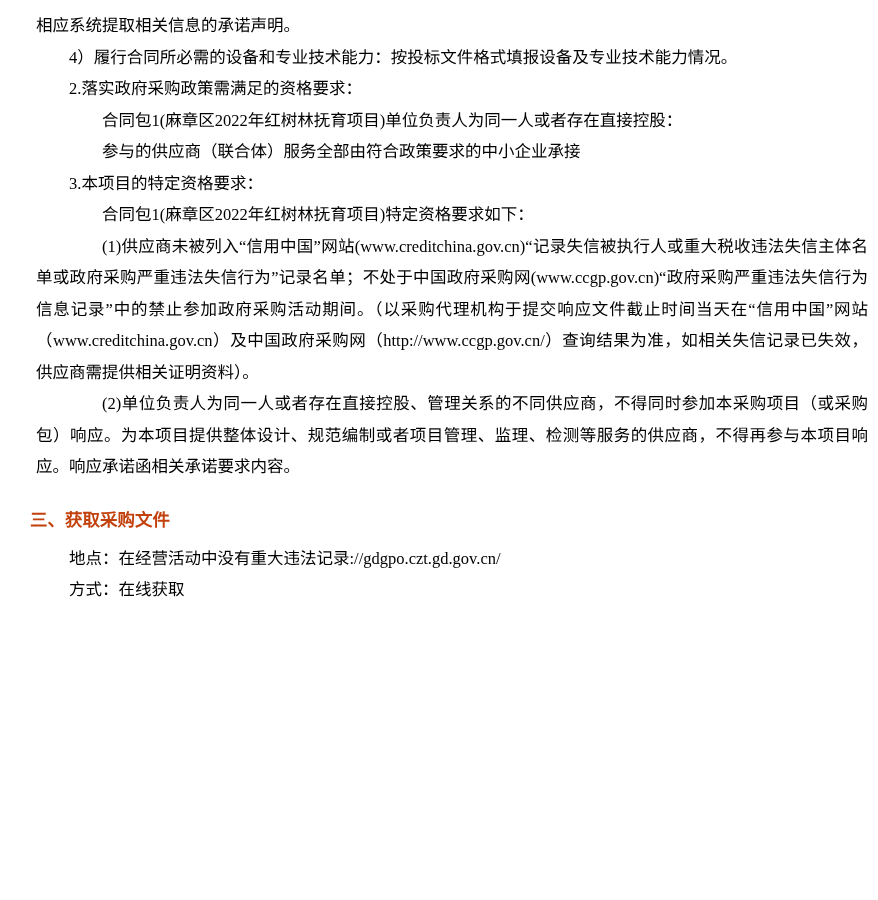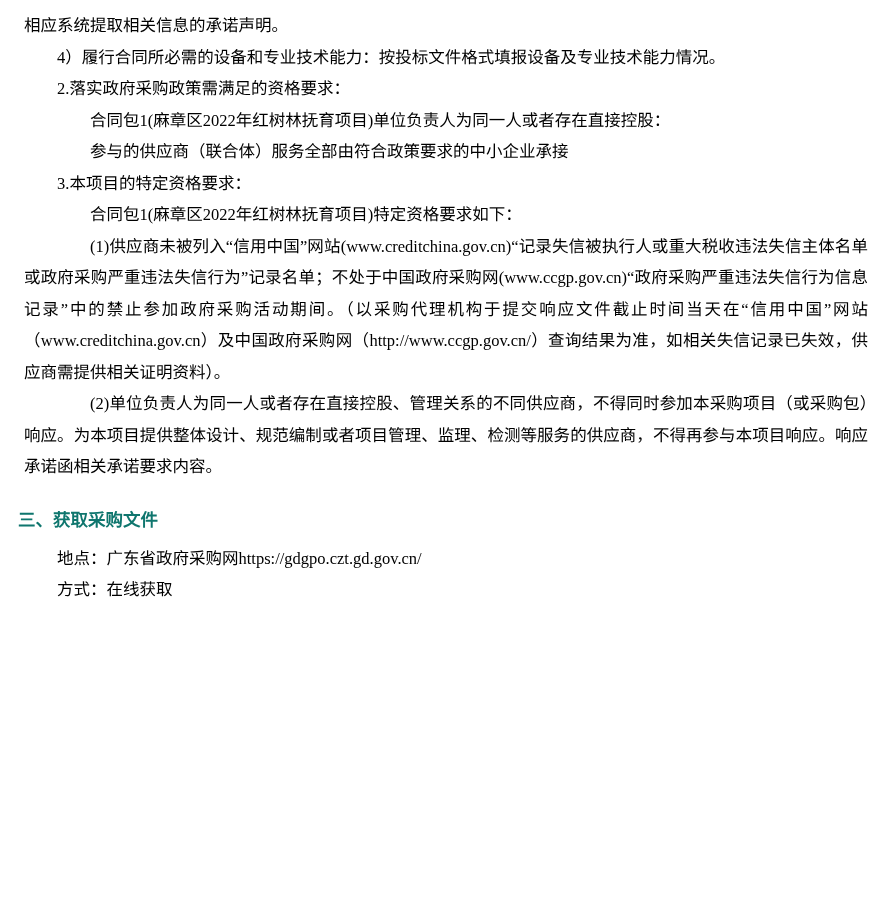--- a/index.html
+++ b/index.html
@@ -13,38 +13,38 @@
     overflow: hidden;
     font-family: "Liberation Serif", "DejaVu Serif", serif;
     font-size: 16.5px;
     line-height: 31.5px;
     color: #000000;
   }
   .page {
     box-sizing: border-box;
     width: 878px;
     height: 900px;
-    padding: 10px 10px 6px 24px;
+    padding: 10px 10px 6px 36px;
     background: #ffffff;
   }
   .page p {
     margin: 0;
     text-align: justify;
     word-break: break-word;
   }
   .flush { text-indent: 0; }
   .ind2  { text-indent: 2em; }
   .ind4  { text-indent: 4em; }
   .sec-heading {
     font-family: "Liberation Sans", "DejaVu Sans", sans-serif;
     font-weight: bold;
     font-size: 17.5px;
     line-height: 26px;
     margin: 24px 0 10px -6px;
-    color: #0f766e;
+    color: #c2410c;
   }
 </style>
 </head>
 <body>
 
 <div class="page">
 
   <section>
     <p class="flush">相应系统提取相关信息的承诺声明。</p>
     <p class="ind2">4）履行合同所必需的设备和专业技术能力：按投标文件格式填报设备及专业技术能力情况。</p>
@@ -53,17 +53,17 @@
     <p class="ind4">参与的供应商（联合体）服务全部由符合政策要求的中小企业承接</p>
     <p class="ind2">3.本项目的特定资格要求：</p>
     <p class="ind4">合同包1(麻章区2022年红树林抚育项目)特定资格要求如下：</p>
     <p class="ind4">(1)供应商未被列入“信用中国”网站(www.creditchina.gov.cn)“记录失信被执行人或重大税收违法失信主体名单或政府采购严重违法失信行为”记录名单；不处于中国政府采购网(www.ccgp.gov.cn)“政府采购严重违法失信行为信息记录”中的禁止参加政府采购活动期间。（以采购代理机构于提交响应文件截止时间当天在“信用中国”网站（www.creditchina.gov.cn）及中国政府采购网（http://www.ccgp.gov.cn/）查询结果为准，如相关失信记录已失效，供应商需提供相关证明资料）。</p>
     <p class="ind4">(2)单位负责人为同一人或者存在直接控股、管理关系的不同供应商，不得同时参加本采购项目（或采购包）响应。为本项目提供整体设计、规范编制或者项目管理、监理、检测等服务的供应商，不得再参与本项目响应。响应承诺函相关承诺要求内容。</p>
   </section>
 
   <h3 class="sec-heading">三、获取采购文件</h3>
 
   <section>
-    <p class="ind2">地点：广东省政府采购网https://gdgpo.czt.gd.gov.cn/</p>
+    <p class="ind2">地点：在经营活动中没有重大违法记录://gdgpo.czt.gd.gov.cn/</p>
     <p class="ind2">方式：在线获取</p>
   </section>
 
 </div>
 
 </body></html>

